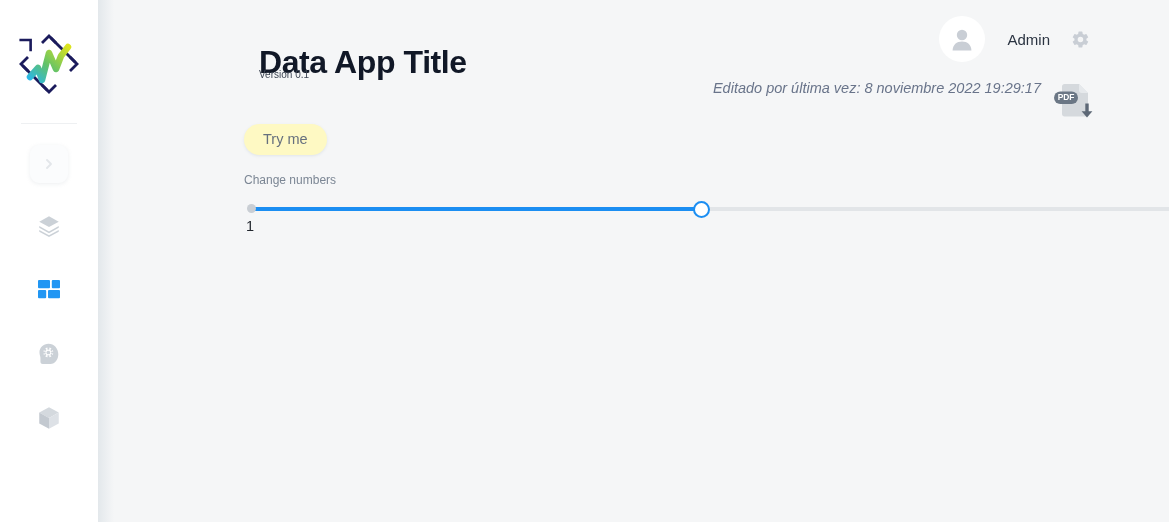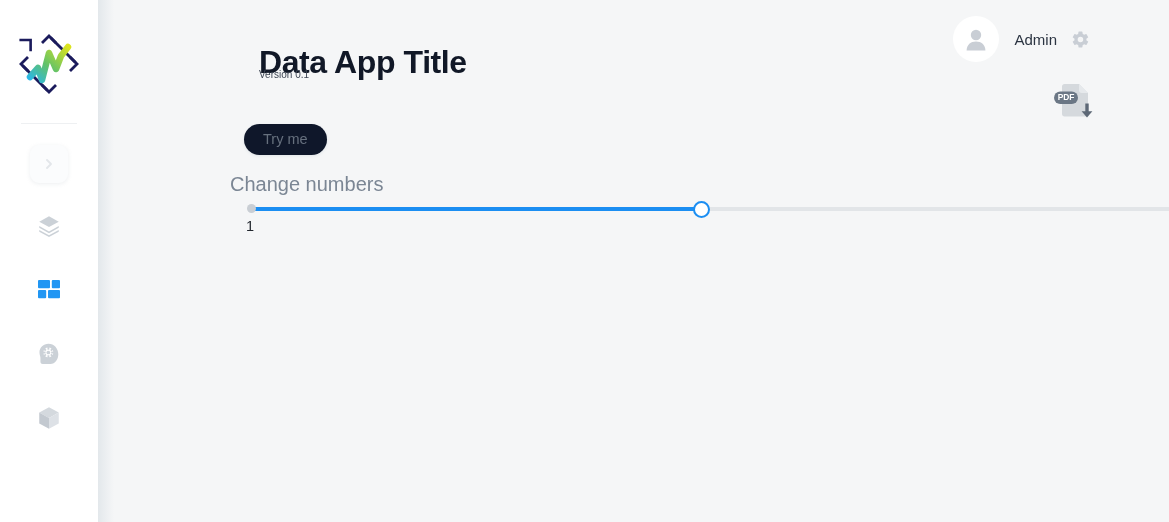--- a/index.html
+++ b/index.html
@@ -111,21 +111,21 @@
     color: #3b4452;
     white-space: nowrap;
   }
 
   .user-block {
     position: absolute;
     right: 79px;
     top: 16px;
     display: flex;
     align-items: center;
-    gap: 1px;
+    gap: 8px;
   }
   .avatar {
     width: 46px;
     height: 46px;
     border-radius: 50%;
     background: #ffffff;
     display: flex;
     align-items: center;
     justify-content: center;
   }
@@ -163,36 +163,36 @@
   }
 
   .try-btn {
     position: absolute;
     left: 146px;
     top: 124px;
     height: 31px;
     padding: 0 19px;
     border: none;
     border-radius: 16px;
-    background: #0f172a;
+    background: #fef9c3;
     color: #66707e;
     font-size: 14.5px;
     font-family: "Liberation Sans", sans-serif;
     box-shadow: 0 1px 3px rgba(120,140,160,0.16);
     cursor: pointer;
     line-height: 31px;
     padding-top: 0;
     white-space: nowrap;
   }
 
   .slider-label {
     position: absolute;
-    left: 132px;
+    left: 146px;
     top: 173px;
-    font-size: 20px;
+    font-size: 12px;
     color: #7b8694;
     white-space: nowrap;
   }
 
   .slider-wrap {
     position: absolute;
     left: 153px;
     top: 201px;
     width: 955px;
     height: 16px;
@@ -352,20 +352,21 @@
         </svg>
       </div>
       <span class="user-name">Admin</span>
       <span class="gear-btn">
         <svg width="19" height="19" viewBox="0 0 24 24">
           <path fill="#c9ced5" d="M19.4 13c.04-.32.06-.66.06-1s-.02-.68-.07-1l2.11-1.63a.5.5 0 0 0 .12-.64l-2-3.46a.5.5 0 0 0-.6-.22l-2.49 1a7.3 7.3 0 0 0-1.73-1l-.38-2.65A.49.49 0 0 0 13.93 2h-4a.49.49 0 0 0-.49.42l-.38 2.65c-.63.26-1.2.6-1.73 1l-2.49-1a.5.5 0 0 0-.6.22l-2 3.46a.5.5 0 0 0 .12.64L4.47 11c-.05.32-.07.66-.07 1s.02.68.07 1l-2.11 1.63a.5.5 0 0 0-.12.64l2 3.46c.12.22.37.3.6.22l2.49-1c.52.4 1.1.74 1.73 1l.38 2.65c.04.24.25.42.49.42h4c.24 0 .45-.18.49-.42l.38-2.65c.63-.26 1.2-.6 1.73-1l2.49 1c.23.09.48 0 .6-.22l2-3.46a.5.5 0 0 0-.12-.64L19.4 13zM11.93 15.5A3.5 3.5 0 1 1 11.93 8.5a3.5 3.5 0 0 1 0 7z"></path>
         </svg>
       </span>
     </div>
 
+    <div class="edited-label">Editado por última vez: 8 noviembre 2022 19:29:17</div>
 
     <div class="pdf-btn">
       <svg width="48" height="48" viewBox="0 0 48 48">
         <path d="M12 8 L29 8 L38 17 L38 38 C38 39.4 36.9 40.5 35.5 40.5 L14.5 40.5
                  C13.1 40.5 12 39.4 12 38 L12 10.5 C12 9.1 13.1 8 14.5 8 Z" fill="#d5d9dd"></path>
         <path d="M29 8 L38 17 L31.5 17 C30.1 17 29 15.9 29 14.5 Z" fill="#e6e9ec"></path>
         <rect x="4" y="15.5" width="24" height="12.5" rx="6.25" fill="#6b7785"></rect>
         <text x="16" y="24.4" font-family="Liberation Sans, sans-serif" font-size="8.4" font-weight="bold" fill="#ffffff" text-anchor="middle">PDF</text>
         <g fill="#5d6876">
           <rect x="35.3" y="27.5" width="3.4" height="10"></rect>

